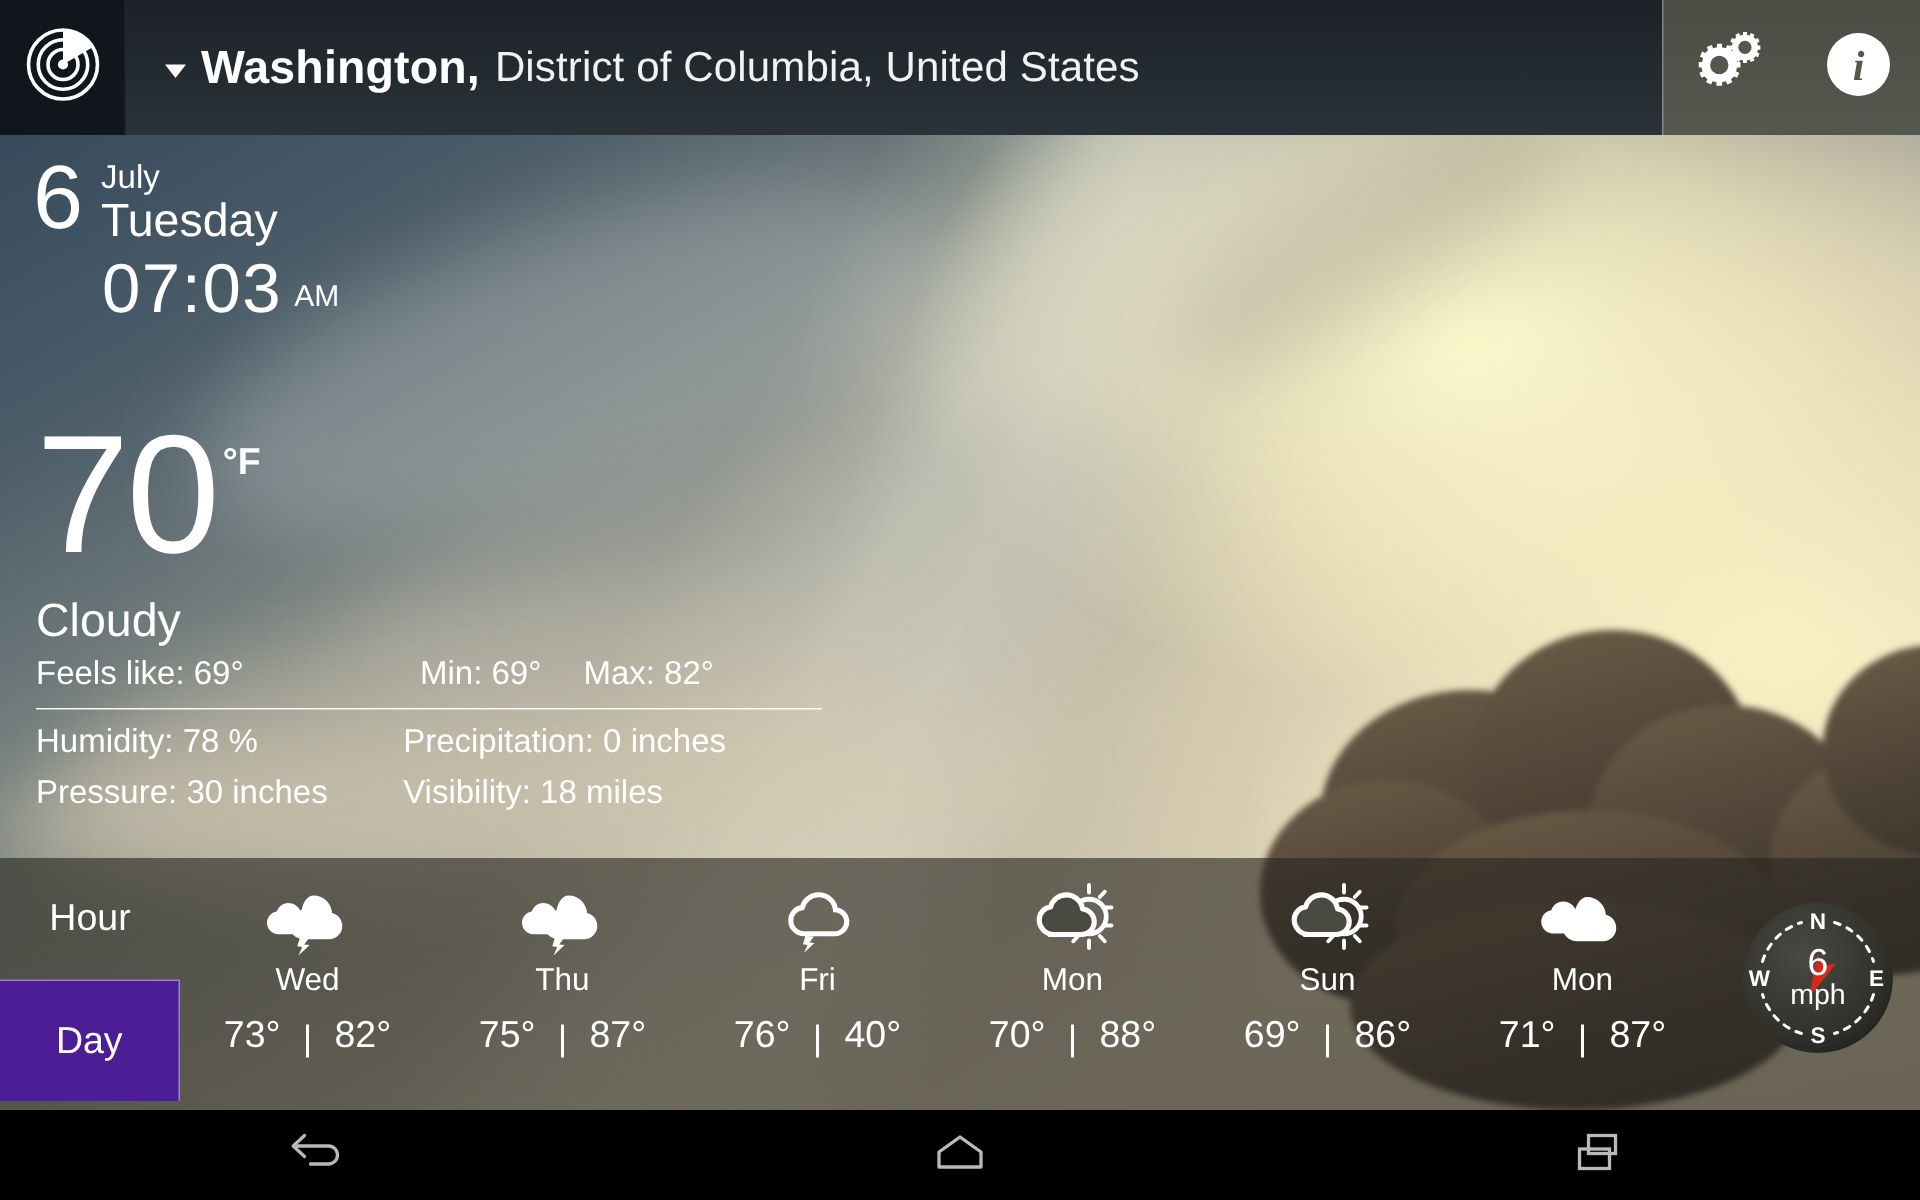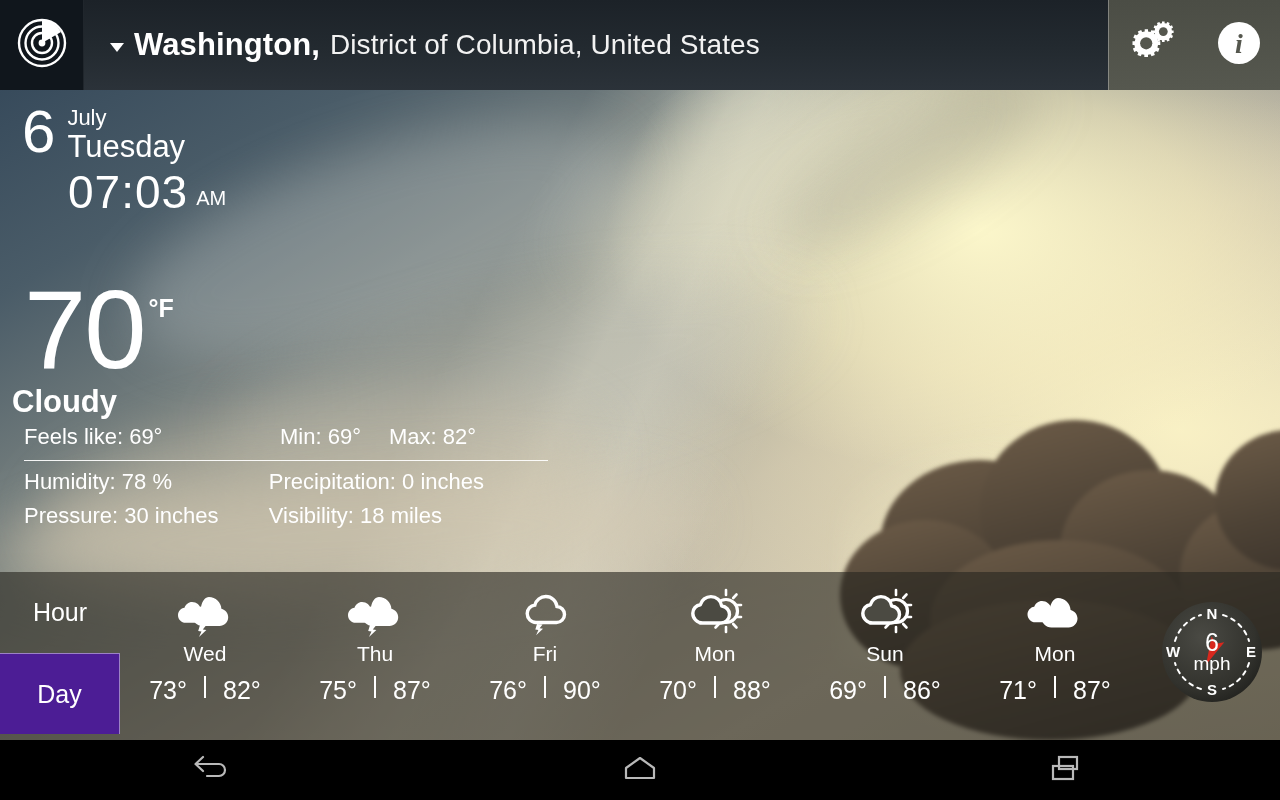--- a/index.html
+++ b/index.html
@@ -80,21 +80,21 @@
   .dlabels { margin-left:12px; margin-top:2px; }
   .dmonth { font-size:22px; line-height:24px; font-weight:400; }
   .dday { font-size:31px; line-height:34px; font-weight:300; }
   .timeline { padding-left:68px; margin-top:2px; display:flex; align-items:flex-end; }
   .tclock { font-size:46px; line-height:52px; font-weight:300; letter-spacing:1px; }
   .tampm { font-size:20px; margin-left:8px; margin-bottom:8px; font-weight:400; }
 
   .tempblock { margin-top:62px; padding-left:24px; display:flex; align-items:flex-start; }
   .tnum { font-size:112px; line-height:100px; font-weight:200; letter-spacing:-2px; }
   .tunit { font-size:25px; font-weight:bold; margin-top:14px; margin-left:4px; }
-  .cond { padding-left:12px; margin-top:4px; font-size:31px; font-weight:700; }
+  .cond { padding-left:24px; margin-top:16px; font-size:31px; font-weight:400; }
 
   .rows { padding-left:24px; margin-top:4px; width:548px; }
   .row1 { display:flex; font-size:22px; font-weight:300; padding-bottom:10px; }
   .sep { width:524px; height:1px; background:rgba(255,255,255,0.92); }
   .row2, .row3 { display:flex; font-size:22px; font-weight:300; padding-top:8px; }
   .cellA { width:256px; }
   .cellB { width:292px; }
   .minmax { display:flex; gap:28px; }
 
   
@@ -109,21 +109,21 @@
   }
   .tab.active {
     background:#4c1d95;
     border-top:1px solid rgba(255,255,255,0.45);
     border-right:1px solid rgba(255,255,255,0.45);
   }
   .days { position:absolute; left:120px; top:0; width:1020px; height:168px; display:flex; }
   .day { flex:1; display:flex; flex-direction:column; align-items:center; padding-top:14px; color:#fff; }
   .dicon { height:52px; display:flex; align-items:center; justify-content:center; }
   .dname { font-size:21px; font-weight:300; margin-top:4px; }
-  .dtemps { margin-top:10px; display:flex; align-items:flex-start; gap:17px; font-size:25px; font-weight:300; }
+  .dtemps { margin-top:10px; display:flex; align-items:flex-end; gap:17px; font-size:25px; font-weight:300; }
   .tbar { width:2px; height:22px; background:#fff; }
 
   
   .compass { position:absolute; left:1160px; top:600px; width:104px; height:104px; z-index:26; }
   .compass-txt {
     position:absolute; left:0; top:0; width:104px; height:104px;
     display:flex; flex-direction:column; align-items:center; justify-content:center; color:#fff;
   }
   .cspd { font-size:25px; font-weight:400; line-height:24px; }
   .cunit { font-size:19px; font-weight:300; line-height:20px; }
@@ -293,21 +293,21 @@
             <g fill="none" stroke="#fff" stroke-width="3.4">
               <path d="M22 36.5h22.5c4.4 0 8-3.6 8-8 0-4.2-3.3-7.7-7.5-8-.6-5.6-5.4-10-11.2-10-5.3 0-9.8 3.7-11 8.6-4.3.5-7.6 4.1-7.6 8.5 0 4.9 3.9 8.9 8.8 8.9z"></path>
             </g>
             <path d="M25 38l5.6.4-3 3.9 3.4.4-6.9 6.5 2.3-5.2-3.1-.5z" fill="#fff"></path>
           </svg>
         </span>
         <span class="dname">Fri</span>
         <span class="dtemps">
           <span>76°</span>
           <span class="tbar"></span>
-          <span>90°</span>
+          <span>40°</span>
         </span>
       </div>
 
       <div class="day">
         <span class="dicon">
           <svg width="66" height="52" viewBox="0 0 66 52">
             <g stroke="#fff" stroke-width="2.6" stroke-linecap="round">
               <line x1="44" y1="4" x2="44" y2="9"></line>
               <line x1="54.5" y1="8.5" x2="51.2" y2="12"></line>
               <line x1="59" y1="19" x2="54" y2="19"></line>

